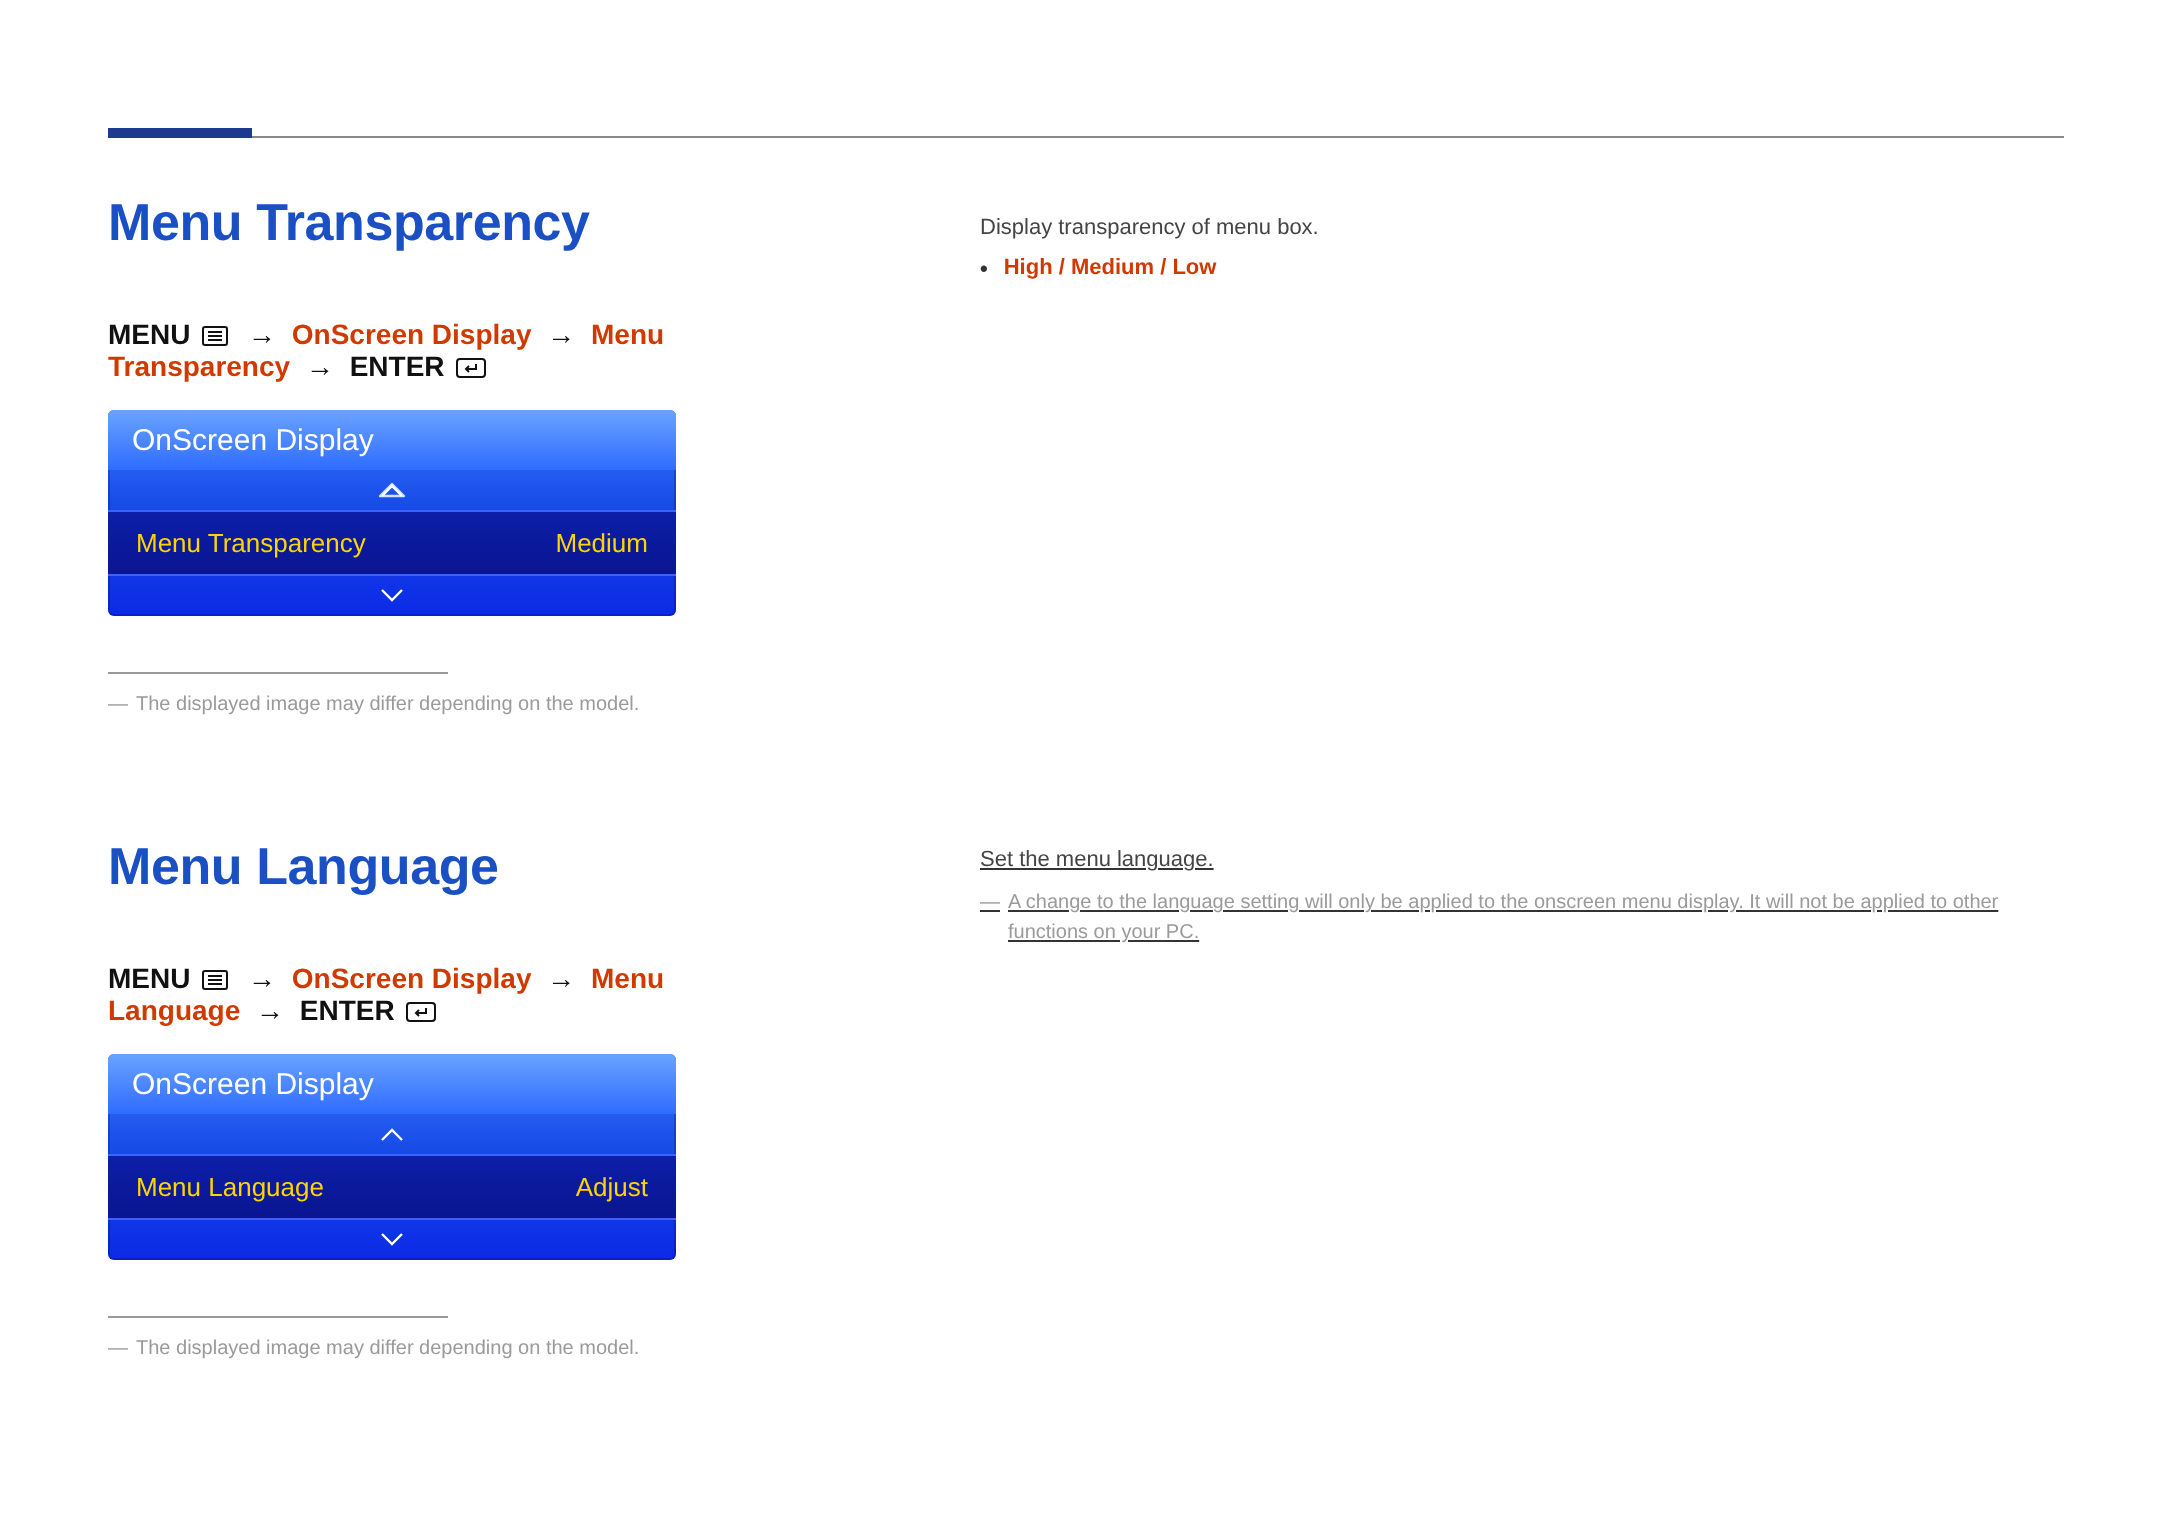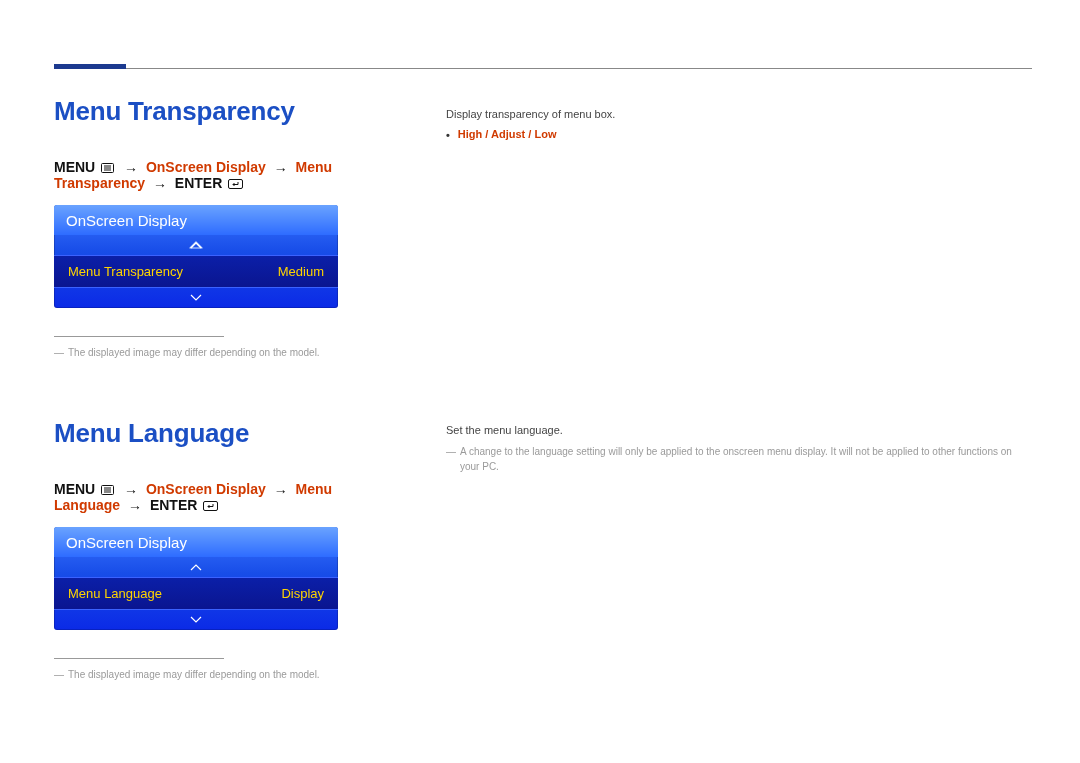--- a/index.html
+++ b/index.html
@@ -25,21 +25,21 @@
   .top-accent {
     position: absolute;
     top: 64px;
     left: 54px;
     width: 72px;
     height: 5px;
     background: #1c3a8f;
   }
   .two-col {
     display: flex;
-    gap: 52px;
+    gap: 96px;
   }
   .left-col { width: 340px; flex-shrink: 0; }
   .right-col { flex: 1; padding-top: 12px; }
   .section { margin-top: 40px; }
   .section:first-of-type { margin-top: 36px; }
   h1.section-title {
     color: #1b4fc4;
     font-size: 26px;
     font-weight: 700;
     letter-spacing: -0.2px;
@@ -120,21 +120,21 @@
   .bullet-row .dot { color: #333; font-weight: 700; line-height: 1.3; }
   .bullet-row .opts { color: #d03a00; font-weight: 700; }
   .right-note {
     font-size: 10px;
     color: #9a9a9a;
     line-height: 1.5;
     display: flex;
     gap: 4px;
   }
   .right-note .dash { color: #9a9a9a; }
-  .section2-right { padding-top: 6px; }
+  .section2-right { padding-top: 6px; text-decoration: underline; }
   .spacer-between { height: 58px; }
 </style>
 </head>
 <body>
 
 <div class="top-rule"></div>
 <div class="top-accent"></div>
 
 <div class="page">
 
@@ -188,21 +188,21 @@
       <div class="footnote-rule"></div>
       <div class="footnote">
         <span class="dash">―</span><span>The displayed image may differ depending on the model.</span>
       </div>
     </div>
 
     <div class="right-col">
       <div class="desc-text">Display transparency of menu box.</div>
       <div class="bullet-row">
         <span class="dot">•</span>
-        <span class="opts">High / Adjust / Low</span>
+        <span class="opts">High / Medium / Low</span>
       </div>
     </div>
   </div>
 
   <div class="spacer-between"></div>
 
   <div class="two-col">
     <div class="left-col">
       <h1 class="section-title">Menu Language</h1>
 
@@ -232,21 +232,21 @@
 
       <div class="osd-panel">
         <div class="osd-header">OnScreen Display</div>
         <div class="osd-arrow-row">
           <svg width="14" height="8" viewBox="0 0 14 8">
               <path d="M2 7 L7 2 L12 7" fill="none" stroke="#fff" stroke-width="1.2"></path>
             </svg>
         </div>
         <div class="osd-item-row">
           <span class="osd-item-label">Menu Language</span>
-          <span class="osd-item-value">Display</span>
+          <span class="osd-item-value">Adjust</span>
         </div>
         <div class="osd-arrow-row">
           <svg width="14" height="8" viewBox="0 0 14 8">
               <path d="M2 1 L7 6 L12 1" fill="none" stroke="#fff" stroke-width="1.2"></path>
             </svg>
         </div>
       </div>
 
       <div class="footnote-rule"></div>
       <div class="footnote">

